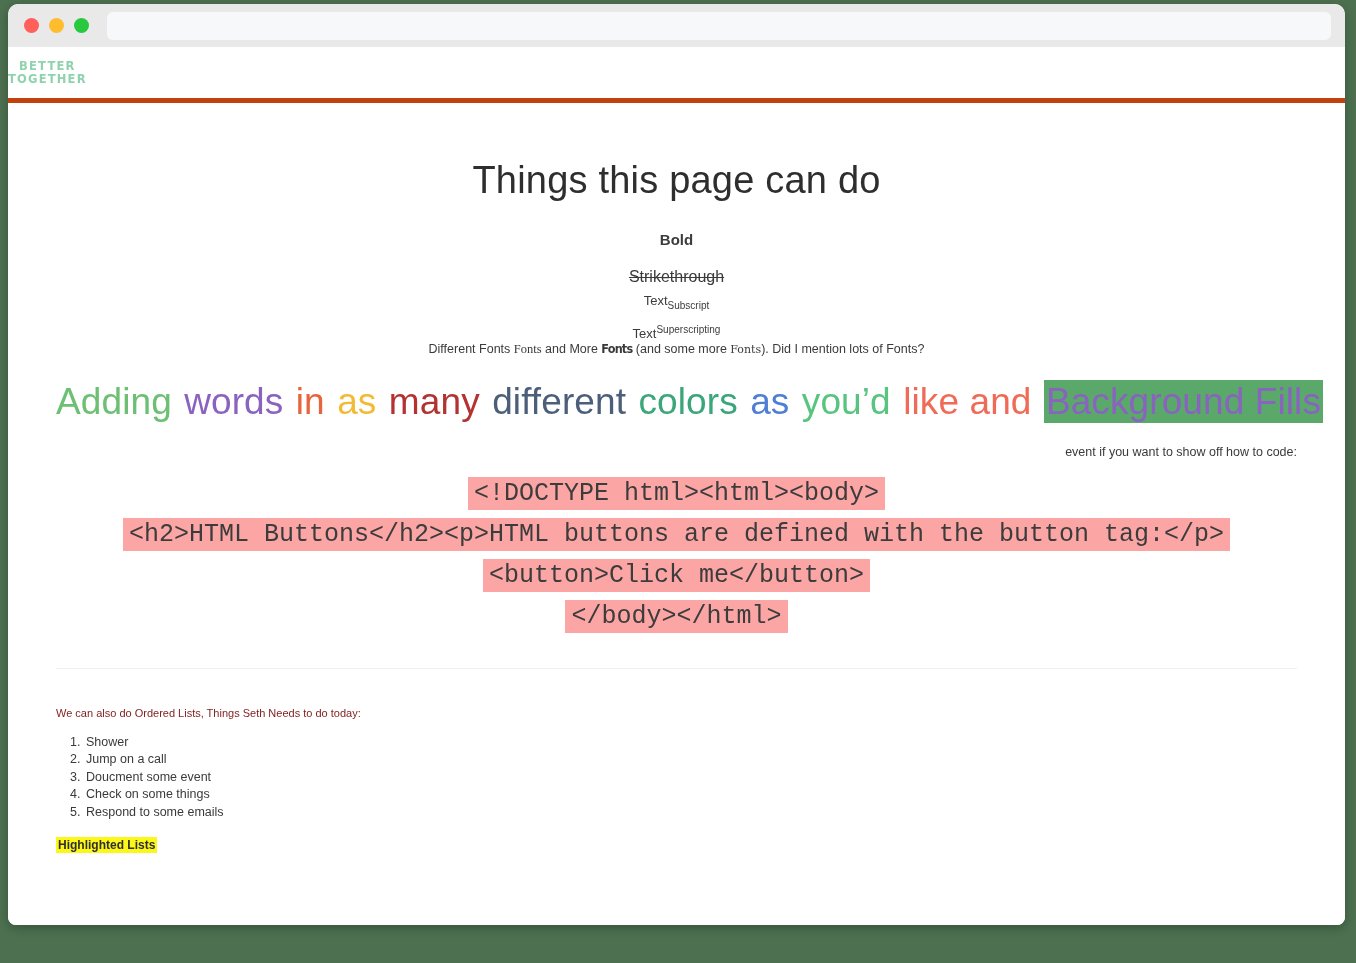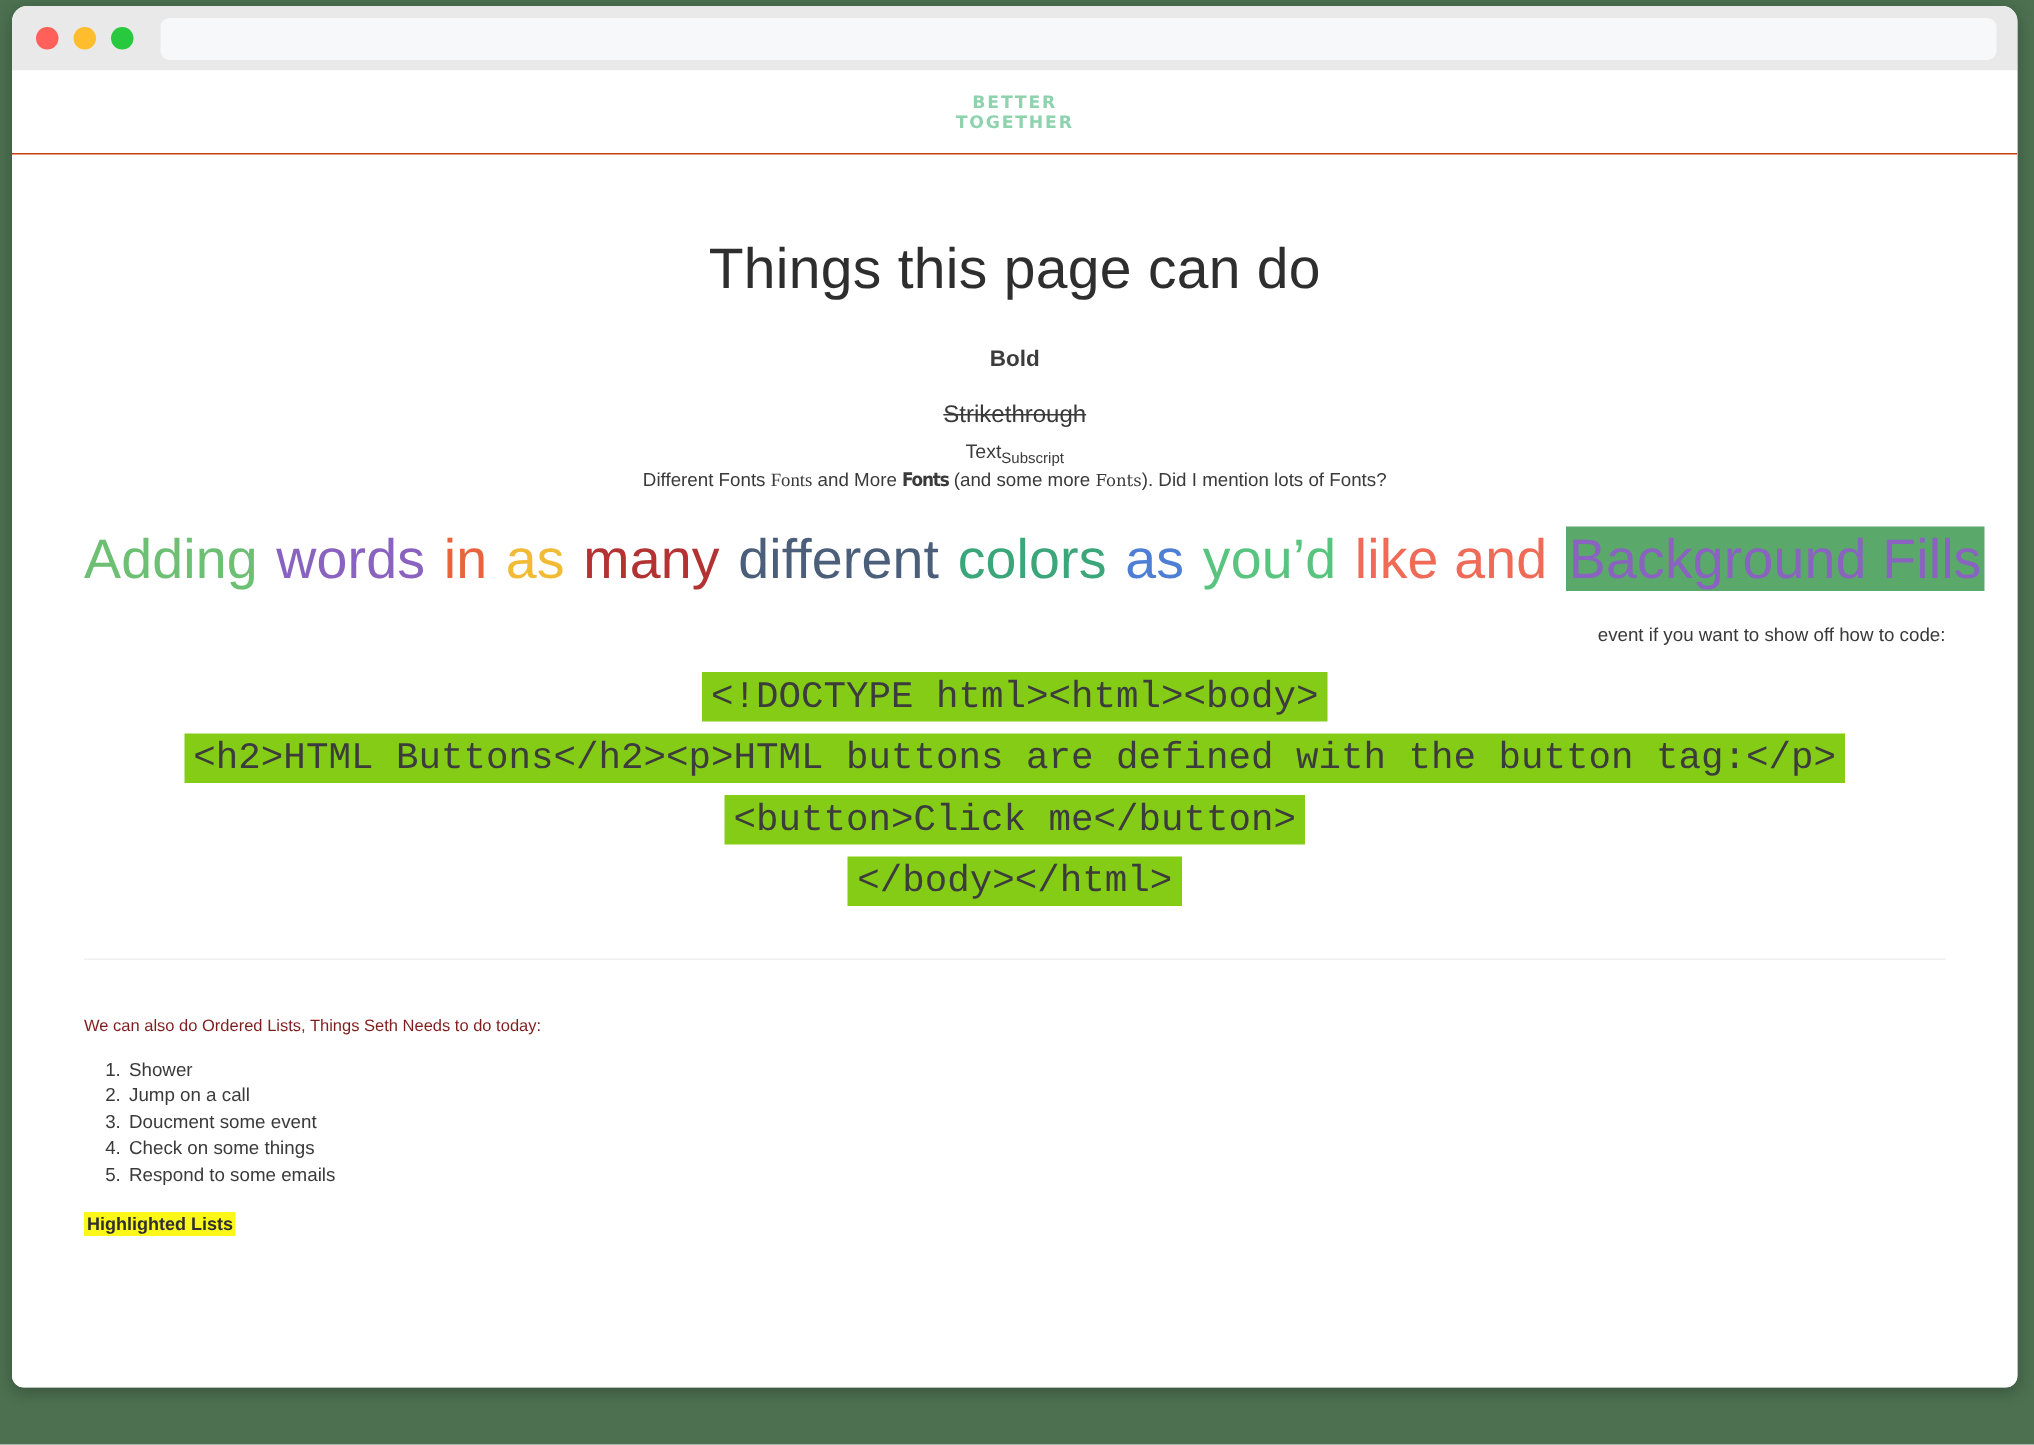--- a/index.html
+++ b/index.html
@@ -51,24 +51,24 @@
 
   
   .viewport {
     height: 878px;
     background: #fff;
     overflow: hidden;
     position: relative;
   }
   .site-header {
     height: 56px;
-    border-bottom: 1px solid #c2410c;
+    border-bottom: 5px solid #c2410c;
     display: flex;
     align-items: center;
-    justify-content: center;
+    justify-content: flex-start;
   }
   .logo {
     font-family: "DejaVu Sans", sans-serif;
     font-weight: bold;
     font-size: 11.5px;
     line-height: 13px;
     letter-spacing: 1.2px;
     color: #8ed3ae;
     text-align: center;
     text-transform: uppercase;
@@ -125,21 +125,21 @@
   .code-block {
     font-family: "Liberation Mono", "DejaVu Sans Mono", monospace;
     font-size: 25px;
     color: #3c3c3c;
     text-align: center;
     margin-top: 14px;
     line-height: 41px;
   }
   .code-block .cl { display: block; }
   .code-block .cl > span {
-    background: #84cc16;
+    background: #fca5a5;
     padding: 2px 6px;
     white-space: pre;
   }
 
   hr.divider {
     border: none;
     border-top: 1px solid #f0f0f0;
     margin: 31px 0 0 0;
   }
 
@@ -195,20 +195,23 @@
       <h1 class="page-title">Things this page can do</h1>
 
       <p class="center-line line-bold">Bold</p>
 
       <p class="center-line line-strike">Strikethrough</p>
 
       <p class="center-line line-sub">
         <span>Text</span><sub>Subscript</sub>
       </p>
 
+      <p class="center-line line-sup">
+        <span>Text</span><sup>Superscripting</sup>
+      </p>
 
       <p class="center-line line-fonts"><span class="f-sans">Different Fonts </span><span class="f-serif">Fonts</span><span class="f-sans"> and More </span><span class="f-cond">Fonts</span><span class="f-sans"> (and some more </span><span class="f-small-serif">Fonts</span><span class="f-sans">). Did I mention lots of </span><span class="f-sans">Fonts</span><span class="f-sans">?</span></p>
 
       <div class="colors-line" id="colors-line"><span style="color: rgb(108, 191, 115);">Adding</span> <span style="color: rgb(138, 98, 192);">words</span> <span style="color: rgb(232, 100, 60);">in</span> <span style="color: rgb(242, 187, 54);">as</span> <span style="color: rgb(179, 50, 50);">many</span> <span style="color: rgb(76, 95, 122);">different</span> <span style="color: rgb(58, 166, 121);">colors</span> <span style="color: rgb(79, 127, 212);">as</span> <span style="color: rgb(88, 196, 127);">you’d</span> <span style="color: rgb(240, 107, 87);">like and</span> <span style="color: rgb(138, 98, 192); background: rgb(90, 169, 106); padding: 1px 2px;">Background Fills</span></div>
 
       <p class="code-intro">event if you want to show off how to code:</p>
 
       <div class="code-block" id="code-block">
           <div class="cl"><span>&lt;!DOCTYPE html&gt;&lt;html&gt;&lt;body&gt;</span></div>
           <div class="cl"><span>&lt;h2&gt;HTML Buttons&lt;/h2&gt;&lt;p&gt;HTML buttons are defined with the button tag:&lt;/p&gt;</span></div>

